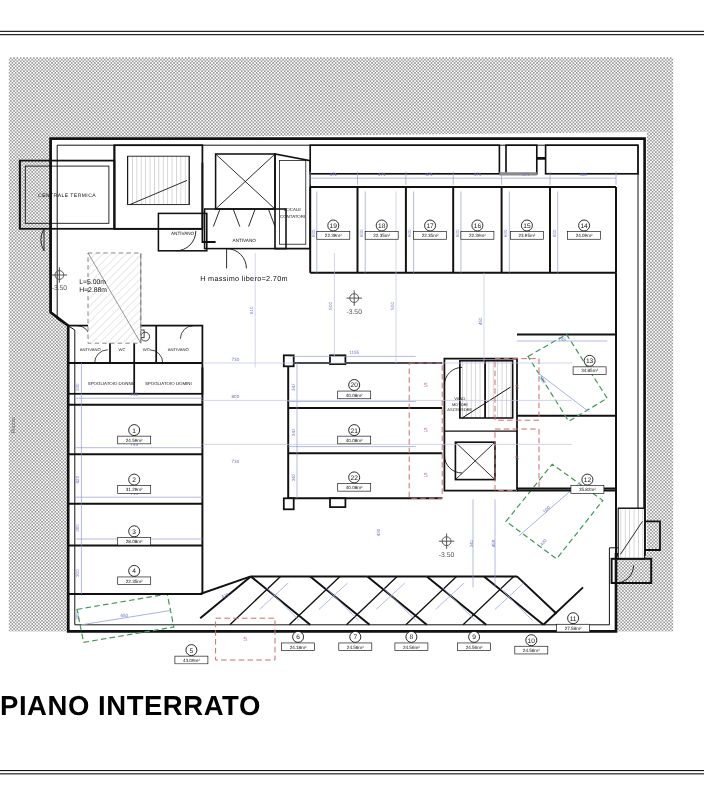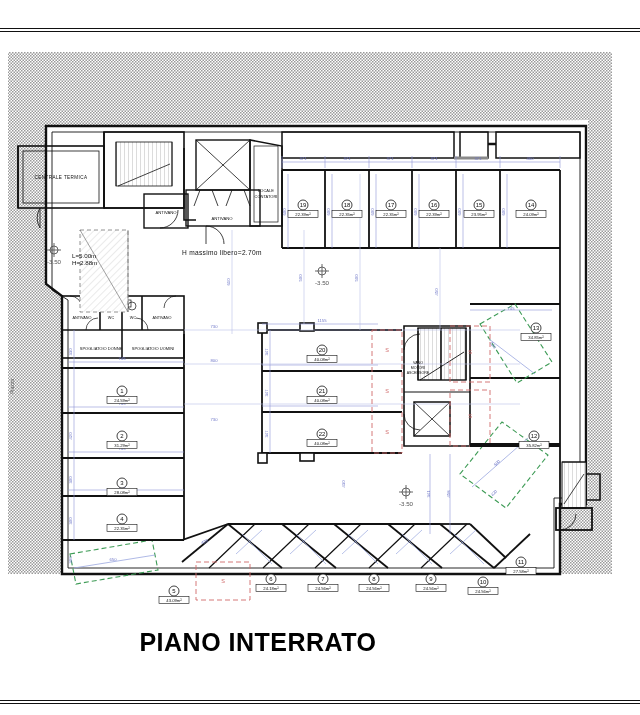--- a/index.html
+++ b/index.html
@@ -7,21 +7,21 @@
 
   #sheet{position:absolute;inset:0;background:#fff;}
   .rule{position:absolute;left:0;width:640px;height:0;border-top:1.6px solid #111;}
   .rule.thin{border-top:0.8px solid #111;}
 
   
   #plan{position:absolute;left:0;top:34px;width:640px;height:570px;}
   #plan svg{display:block;}
 
   
-  #title-block{position:absolute;left:0;top:628px;width:516px;text-align:center;}
+  #title-block{position:absolute;left:0;top:628px;width:516px;}
   #title-block .t{font-size:25px;font-weight:bold;letter-spacing:0.5px;color:#000;
                   font-family:"Liberation Sans",sans-serif;}
 </style>
 </head>
 <body>
 
 <div id="sheet">
 
   <div class="rule" style="top:28px;"></div>
   <div class="rule thin" style="top:31px;"></div>

